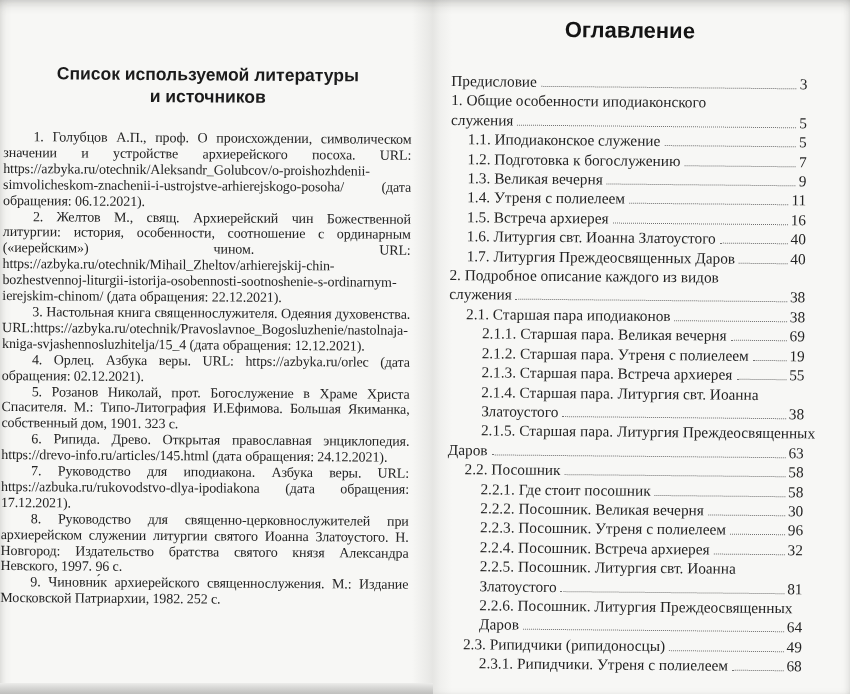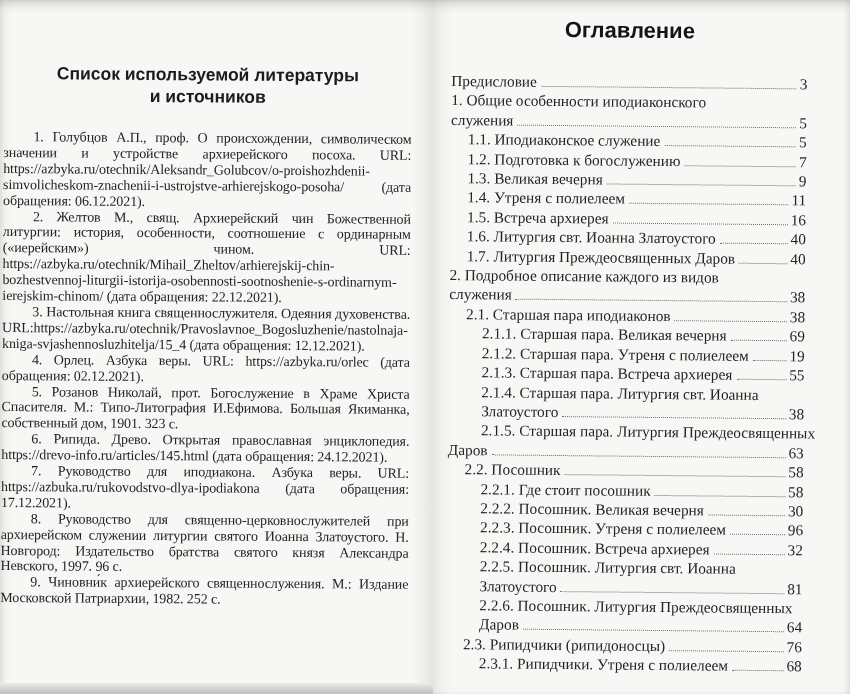--- a/index.html
+++ b/index.html
@@ -229,21 +229,21 @@
           <span class="toc-text">2.2.6. Посошник. Литургия Преждеосвященных</span>
         </div>
         <div class="toc-line indent-2">
           <span class="toc-text">Даров</span>
           <span class="dots"></span>
           <span class="pg">64</span>
         </div>
         <div class="toc-line indent-1">
           <span class="toc-text">2.3. Рипидчики (рипидоносцы)</span>
           <span class="dots"></span>
-          <span class="pg">76</span>
+          <span class="pg">49</span>
         </div>
         <div class="toc-line indent-2">
           <span class="toc-text">2.3.1. Рипидчики. Утреня с полиелеем</span>
           <span class="dots"></span>
           <span class="pg">68</span>
         </div>
       </div>
   </div>
 </div>
 

